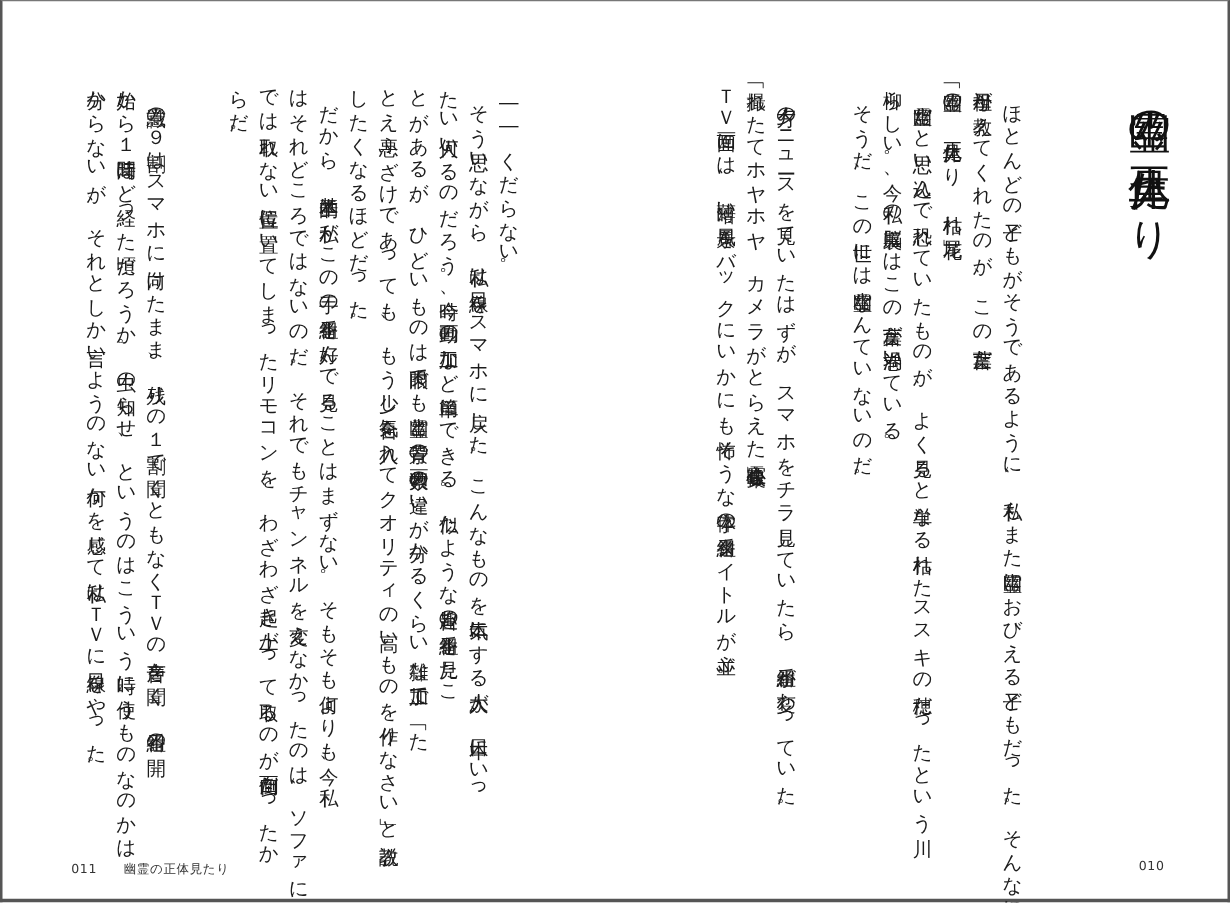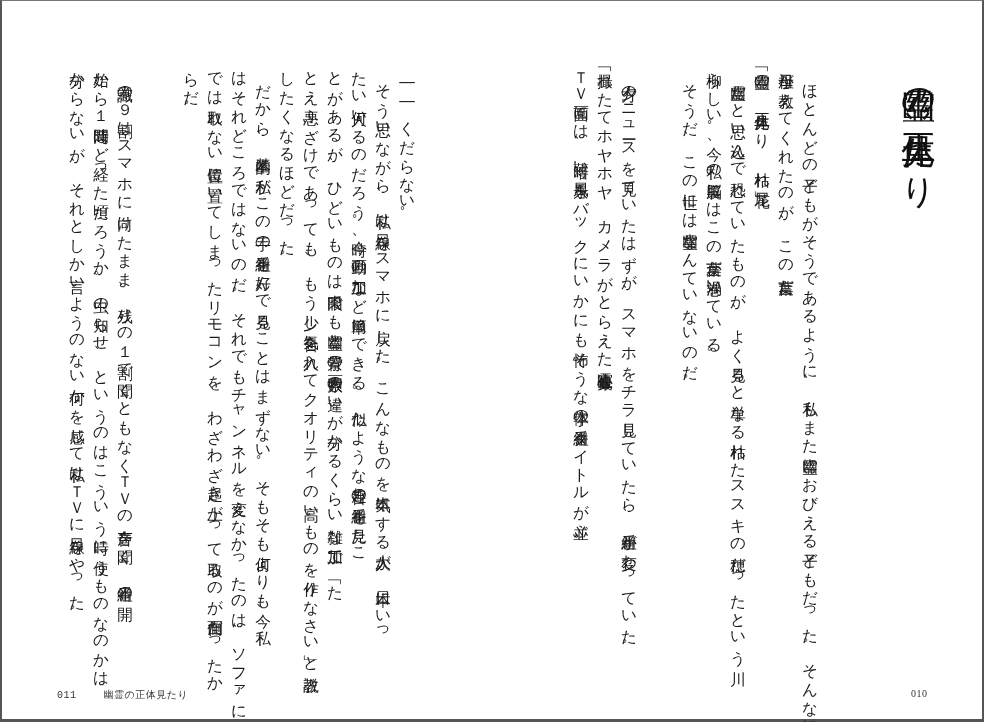--- a/index.html
+++ b/index.html
@@ -76,22 +76,22 @@
       <div class="col" style="left: 274px; top: 60px;">したくなるほどだった。</div>
       <div class="col" style="left: 250px; top: 72px;">だから、基本的に私がこの手の番組を好んで見ることはまずない。そもそも何よりも今、私</div>
       <div class="col" style="left: 226px; top: 60px;">はそれどころではないのだ。それでもチャンネルを変えなかったのは、ソファに寝転んだまま</div>
       <div class="col" style="left: 202px; top: 60px;">では取れない位置に置いてしまったリモコンを、わざわざ起き上がって取るのが面倒だったか</div>
       <div class="col" style="left: 178px; top: 60px;">らだ。</div>
       <div class="col" style="left: 112px; top: 72px;">意識の９割はスマホに向けたまま、残りの１割で聞くともなくＴＶの音声を聞く。番組の開</div>
       <div class="col" style="left: 88px; top: 60px;">始から１時間ほど経った頃だろうか。虫の知らせ、というのはこういう時に使うものなのかは</div>
       <div class="col" style="left: 64px; top: 60px;">分からないが、それとしか言いようのない何かを感じて私はＴＶに目線をやった。</div>
     </div>
 
-  <div class="footer" style="left:55px;font-family:Liberation Mono, monospace;">
+  <div class="footer" style="left:55px;">
     <span>011</span>
     <span style="display:inline-block;width:14px;"></span>
     <span>幽霊の正体見たり</span>
   </div>
 
-  <div class="footer" style="left:909px;font-family:Liberation Serif, serif;">
+  <div class="footer" style="left:909px;">
     <span>010</span>
   </div>
 </div>
 
 </body></html>

